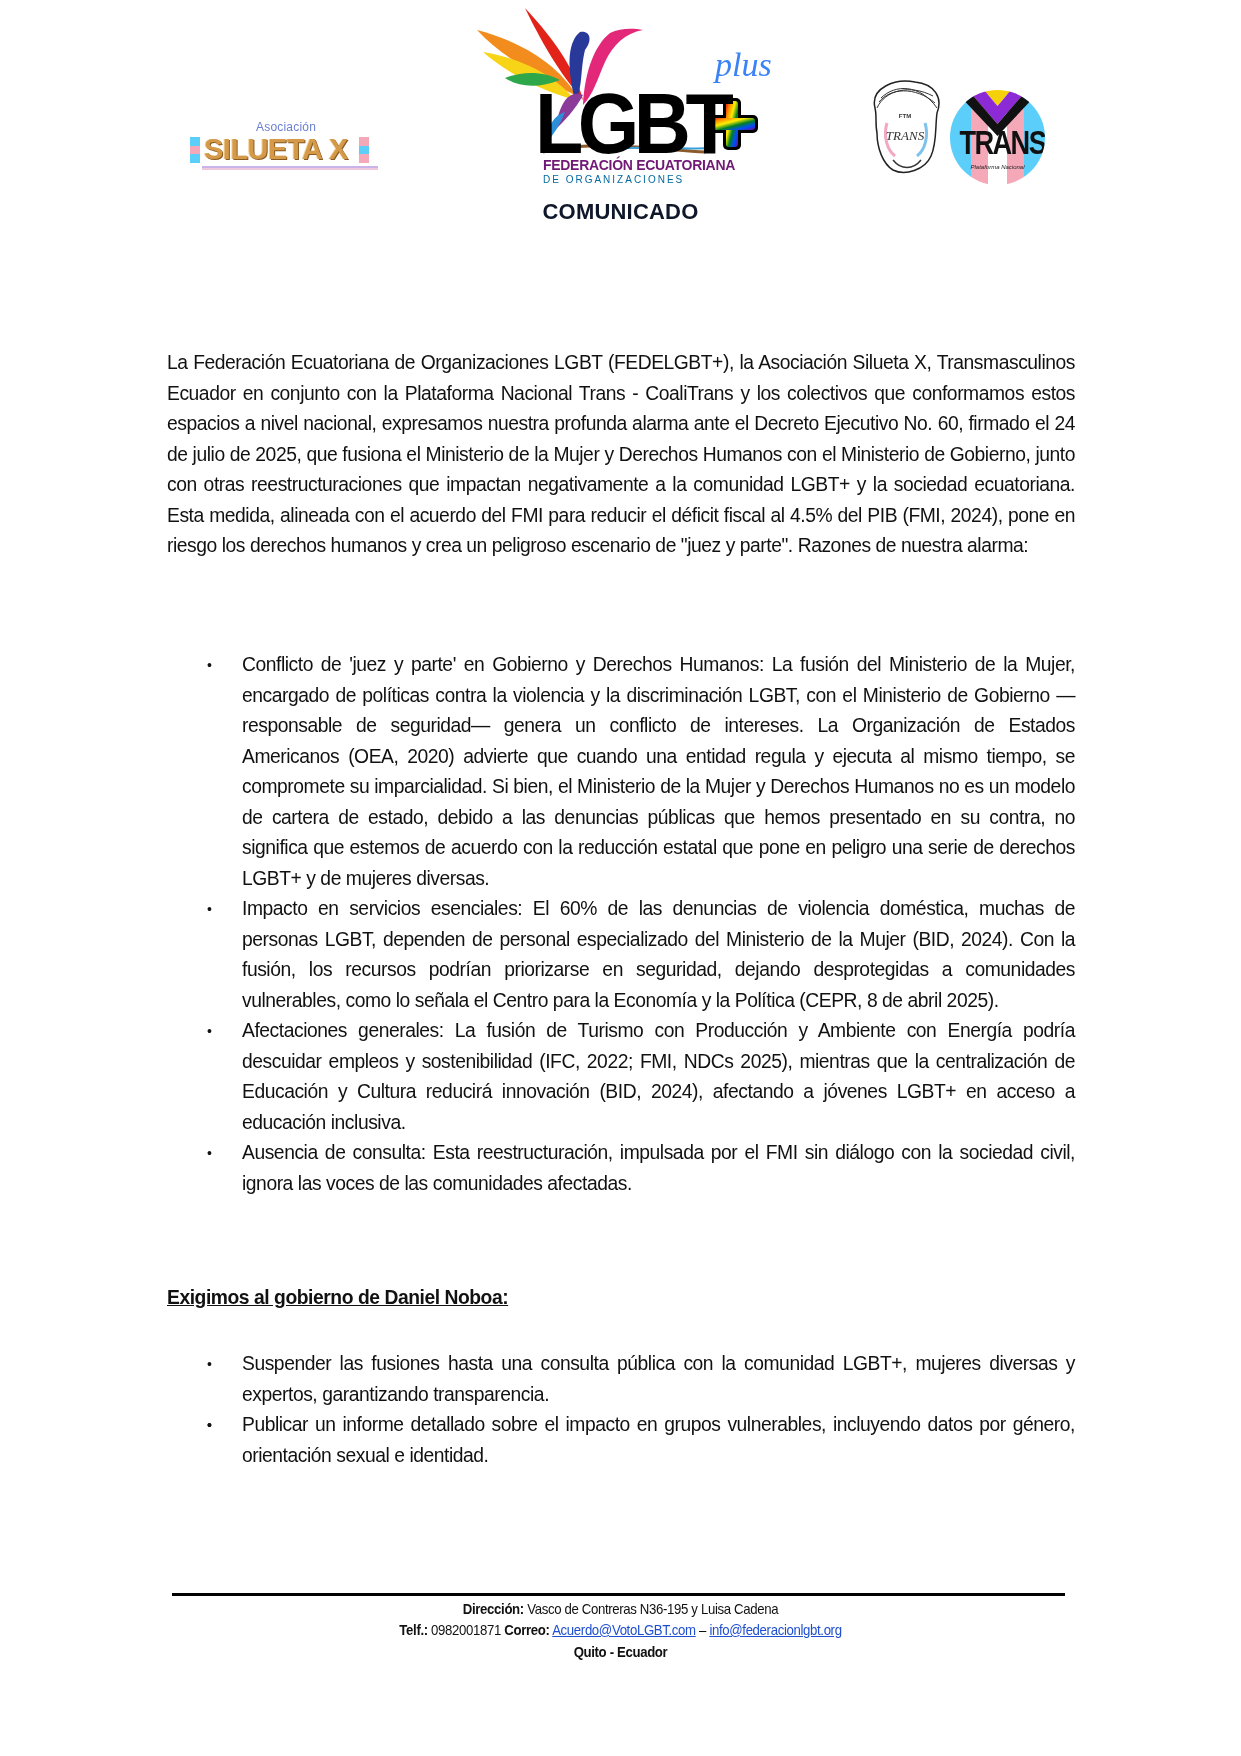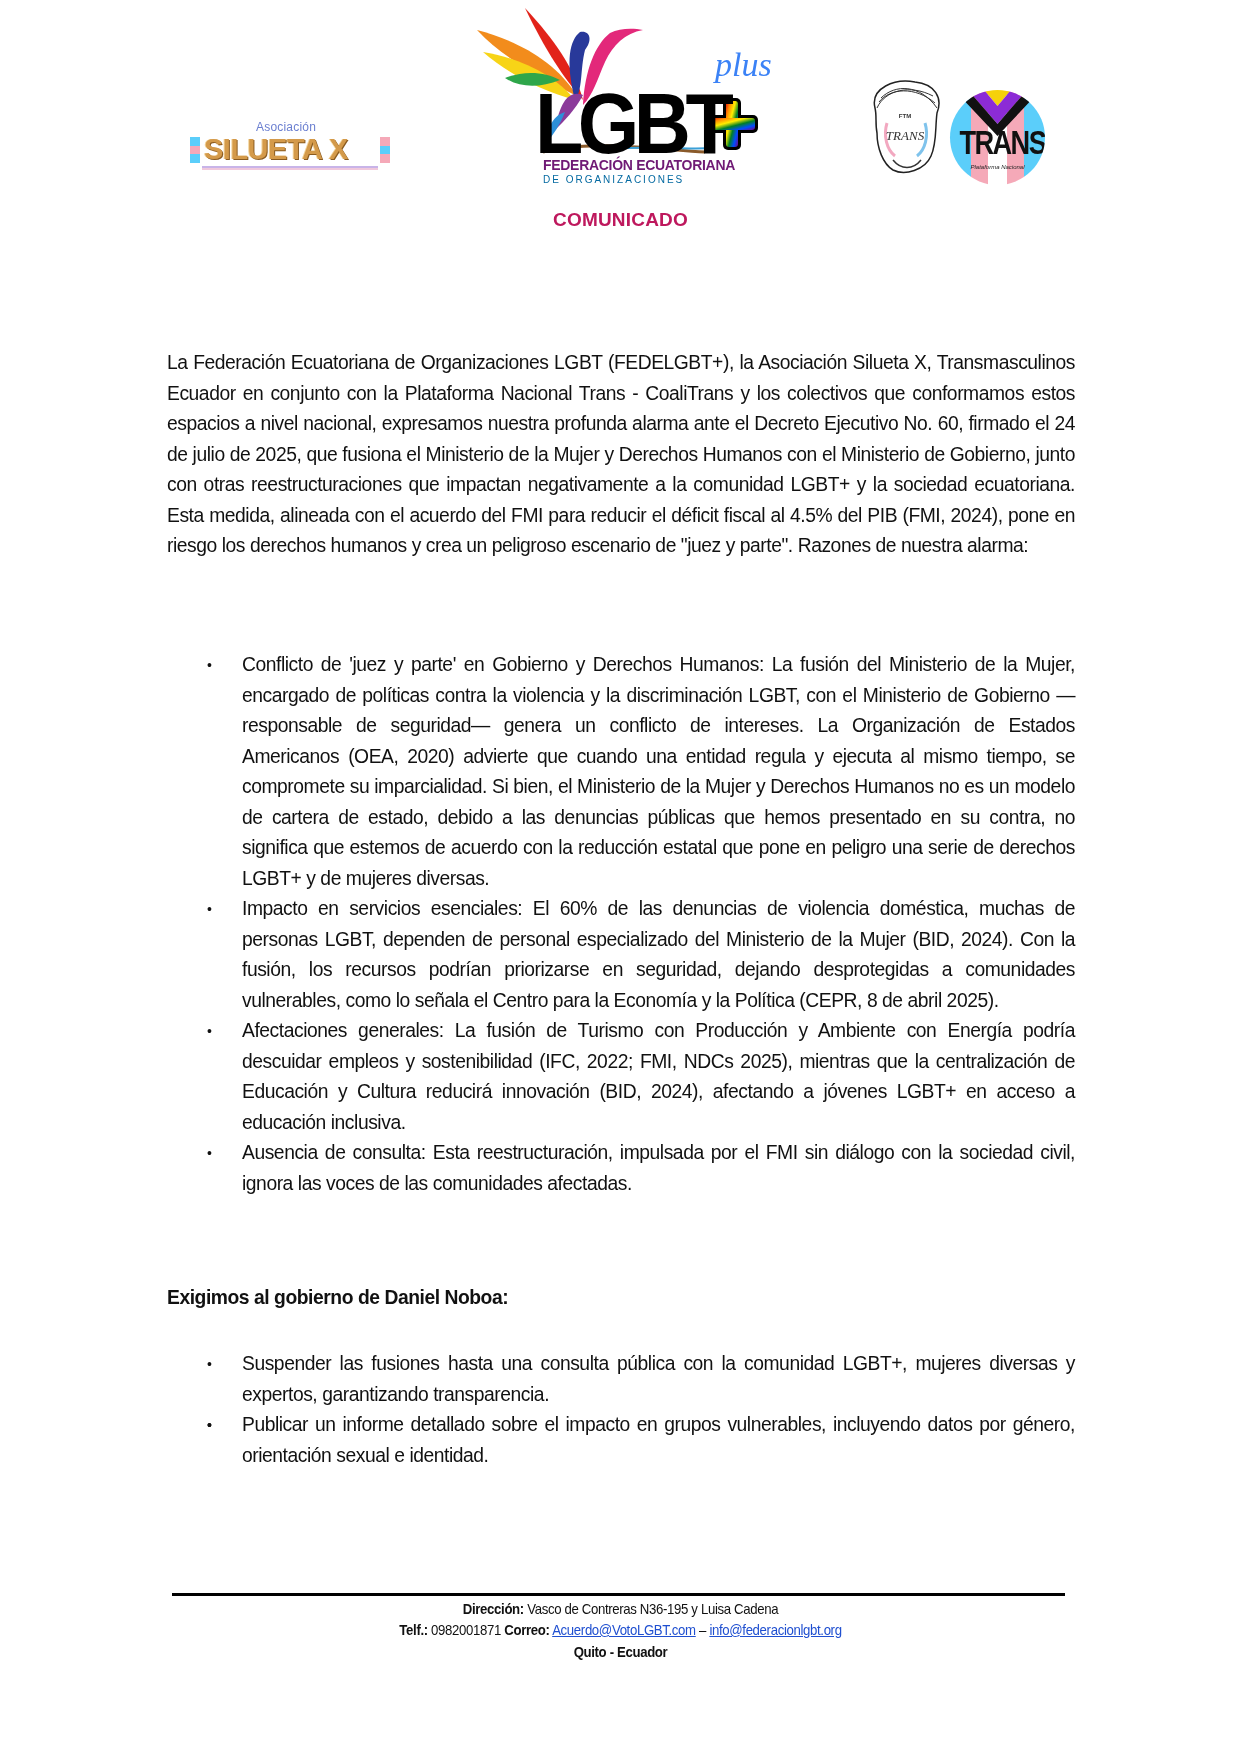--- a/index.html
+++ b/index.html
@@ -1,19 +1,19 @@
 <!DOCTYPE html>
 <html><head>
 <meta charset="utf-8">
 <style>
   html, body { margin: 0; padding: 0; background: #ffffff; }
   body { width: 1241px; height: 1756px; position: relative; overflow: hidden; font-family: "Liberation Sans", sans-serif; color: #000; }
 
   .logos { position: absolute; top: 0; left: 0; width: 1241px; height: 195px; }
-  .logo-silueta { position: absolute; left: 190px; top: 120px; width: 200px; height: 52px; }
+  .logo-silueta { position: absolute; left: 190px; top: 120px; width: 179px; height: 52px; }
   .logo-silueta .asoc { position: absolute; left: 66px; top: 0; font-size: 12px; color: #6b7fd0; letter-spacing: 0.2px; }
   .logo-silueta .bar-l, .logo-silueta .bar-r { position: absolute; top: 17px; width: 10px; height: 26px; }
   .logo-silueta .bar-l { left: 0; background: linear-gradient(#5bcefa 0 33%, #f5a9b8 33% 66%, #5bcefa 66%); }
   .logo-silueta .bar-r { right: 0; background: linear-gradient(#f5a9b8 0 33%, #5bcefa 33% 66%, #f5a9b8 66%); }
   .logo-silueta .word { position: absolute; left: 14px; top: 13px; width: 172px; font-family: "Liberation Sans", sans-serif; font-weight: bold; font-size: 29px; color: #d49a4a; letter-spacing: -0.5px; text-shadow: 1px 1px 0 #8a5b20, -1px 0 0 #f2d39a; line-height: 32px; }
   .logo-silueta .under { position: absolute; left: 12px; top: 46px; width: 176px; height: 4px; background: linear-gradient(#c8b4e8 0 50%, #f0c8dc 50%); }
 
   .logo-fed { position: absolute; left: 465px; top: 0; width: 320px; height: 195px; }
   .logo-fed svg { position: absolute; left: 0; top: 0; }
   .logo-fed .lgbt { position: absolute; left: 70px; top: 80px; font-family: "Liberation Sans", sans-serif; font-weight: bold; font-size: 86px; letter-spacing: -6px; color: #000; line-height: 86px; transform: scaleX(0.92); transform-origin: left top; }
@@ -21,32 +21,32 @@
   .logo-fed .fed1 { position: absolute; left: 78px; top: 157px; font-weight: bold; font-size: 14px; color: #701a75; letter-spacing: -0.3px; }
   .logo-fed .fed2 { position: absolute; left: 78px; top: 174px; font-weight: normal; font-size: 10px; color: #0369a1; letter-spacing: 2px; }
 
   .logo-ftm { position: absolute; left: 865px; top: 78px; width: 80px; height: 100px; }
   .logo-platform { position: absolute; left: 950px; top: 90px; width: 95px; height: 95px; border-radius: 50%; overflow: hidden; background: linear-gradient(90deg, #5bcefa 0 22%, #f5a9b8 22% 40%, #ffffff 40% 60%, #f5a9b8 60% 78%, #5bcefa 78%); }
   .logo-platform .chev { position: absolute; left: 0; top: 0; }
   .logo-platform .word { position: absolute; left: 0; right: 0; top: 33px; text-align: center; font-weight: bold; font-size: 34px; letter-spacing: -2px; color: #111; transform: scaleX(0.8); }
   .logo-platform .sub { position: absolute; left: 0; right: 0; top: 74px; text-align: center; font-size: 6px; color: #222; font-style: italic; }
 
   .heading { position: absolute; left: 0; width: 1241px; text-align: center; }
-  .comunicado { top: 209px; font-family: "Liberation Sans", sans-serif; font-weight: bold; font-size: 19px; color: #be185d; letter-spacing: 0.2px; }
+  .comunicado { top: 199px; font-family: "Liberation Sans", sans-serif; font-weight: bold; font-size: 22px; color: #0f172a; letter-spacing: 0.2px; }
   .title { top: 244px; font-family: "Liberation Sans", sans-serif; font-weight: bold; font-size: 23px; color: #c00000; line-height: 35px; }
   .title span { display: block; }
 
   .body-text { position: absolute; left: 167px; width: 908px; font-family: "Liberation Sans", sans-serif; font-size: 19.3px; line-height: 30.5px; color: #111; text-align: justify; letter-spacing: -0.45px; }
   .intro { top: 348px; }
 
   ul.bullets { position: absolute; left: 167px; width: 908px; margin: 0; padding: 0; list-style: none; font-family: "Liberation Sans", sans-serif; font-size: 19.3px; line-height: 30.5px; color: #111; letter-spacing: -0.45px; }
   ul.bullets li { position: relative; padding-left: 75px; text-align: justify; }
   ul.bullets li .dot { position: absolute; left: 40px; top: 0; font-size: 14px; }
   .reasons { top: 650px; }
-  .demands-title { position: absolute; left: 167px; top: 1287px; font-family: "Liberation Sans", sans-serif; font-weight: bold; font-size: 19.3px; letter-spacing: -0.45px; color: #111; }
+  .demands-title { position: absolute; left: 167px; top: 1287px; font-family: "Liberation Sans", sans-serif; font-weight: bold; font-size: 19.3px; letter-spacing: -0.45px; color: #111; text-decoration: underline; }
   .demands { top: 1349px; }
 
   .footer-rule { position: absolute; left: 172px; top: 1593px; width: 893px; height: 3px; background: #000; }
   .footer { position: absolute; left: 0; width: 1241px; text-align: center; font-family: "Liberation Sans", sans-serif; font-size: 15px; color: #111; letter-spacing: -0.4px; transform: scaleX(0.88); transform-origin: center; }
   .footer b { font-weight: bold; }
   .footer a { color: #1f4fd0; text-decoration: underline; }
   .f1 { top: 1600px; }
   .f2 { top: 1621px; }
   .f3 { top: 1643px; font-weight: bold; }
 </style>

